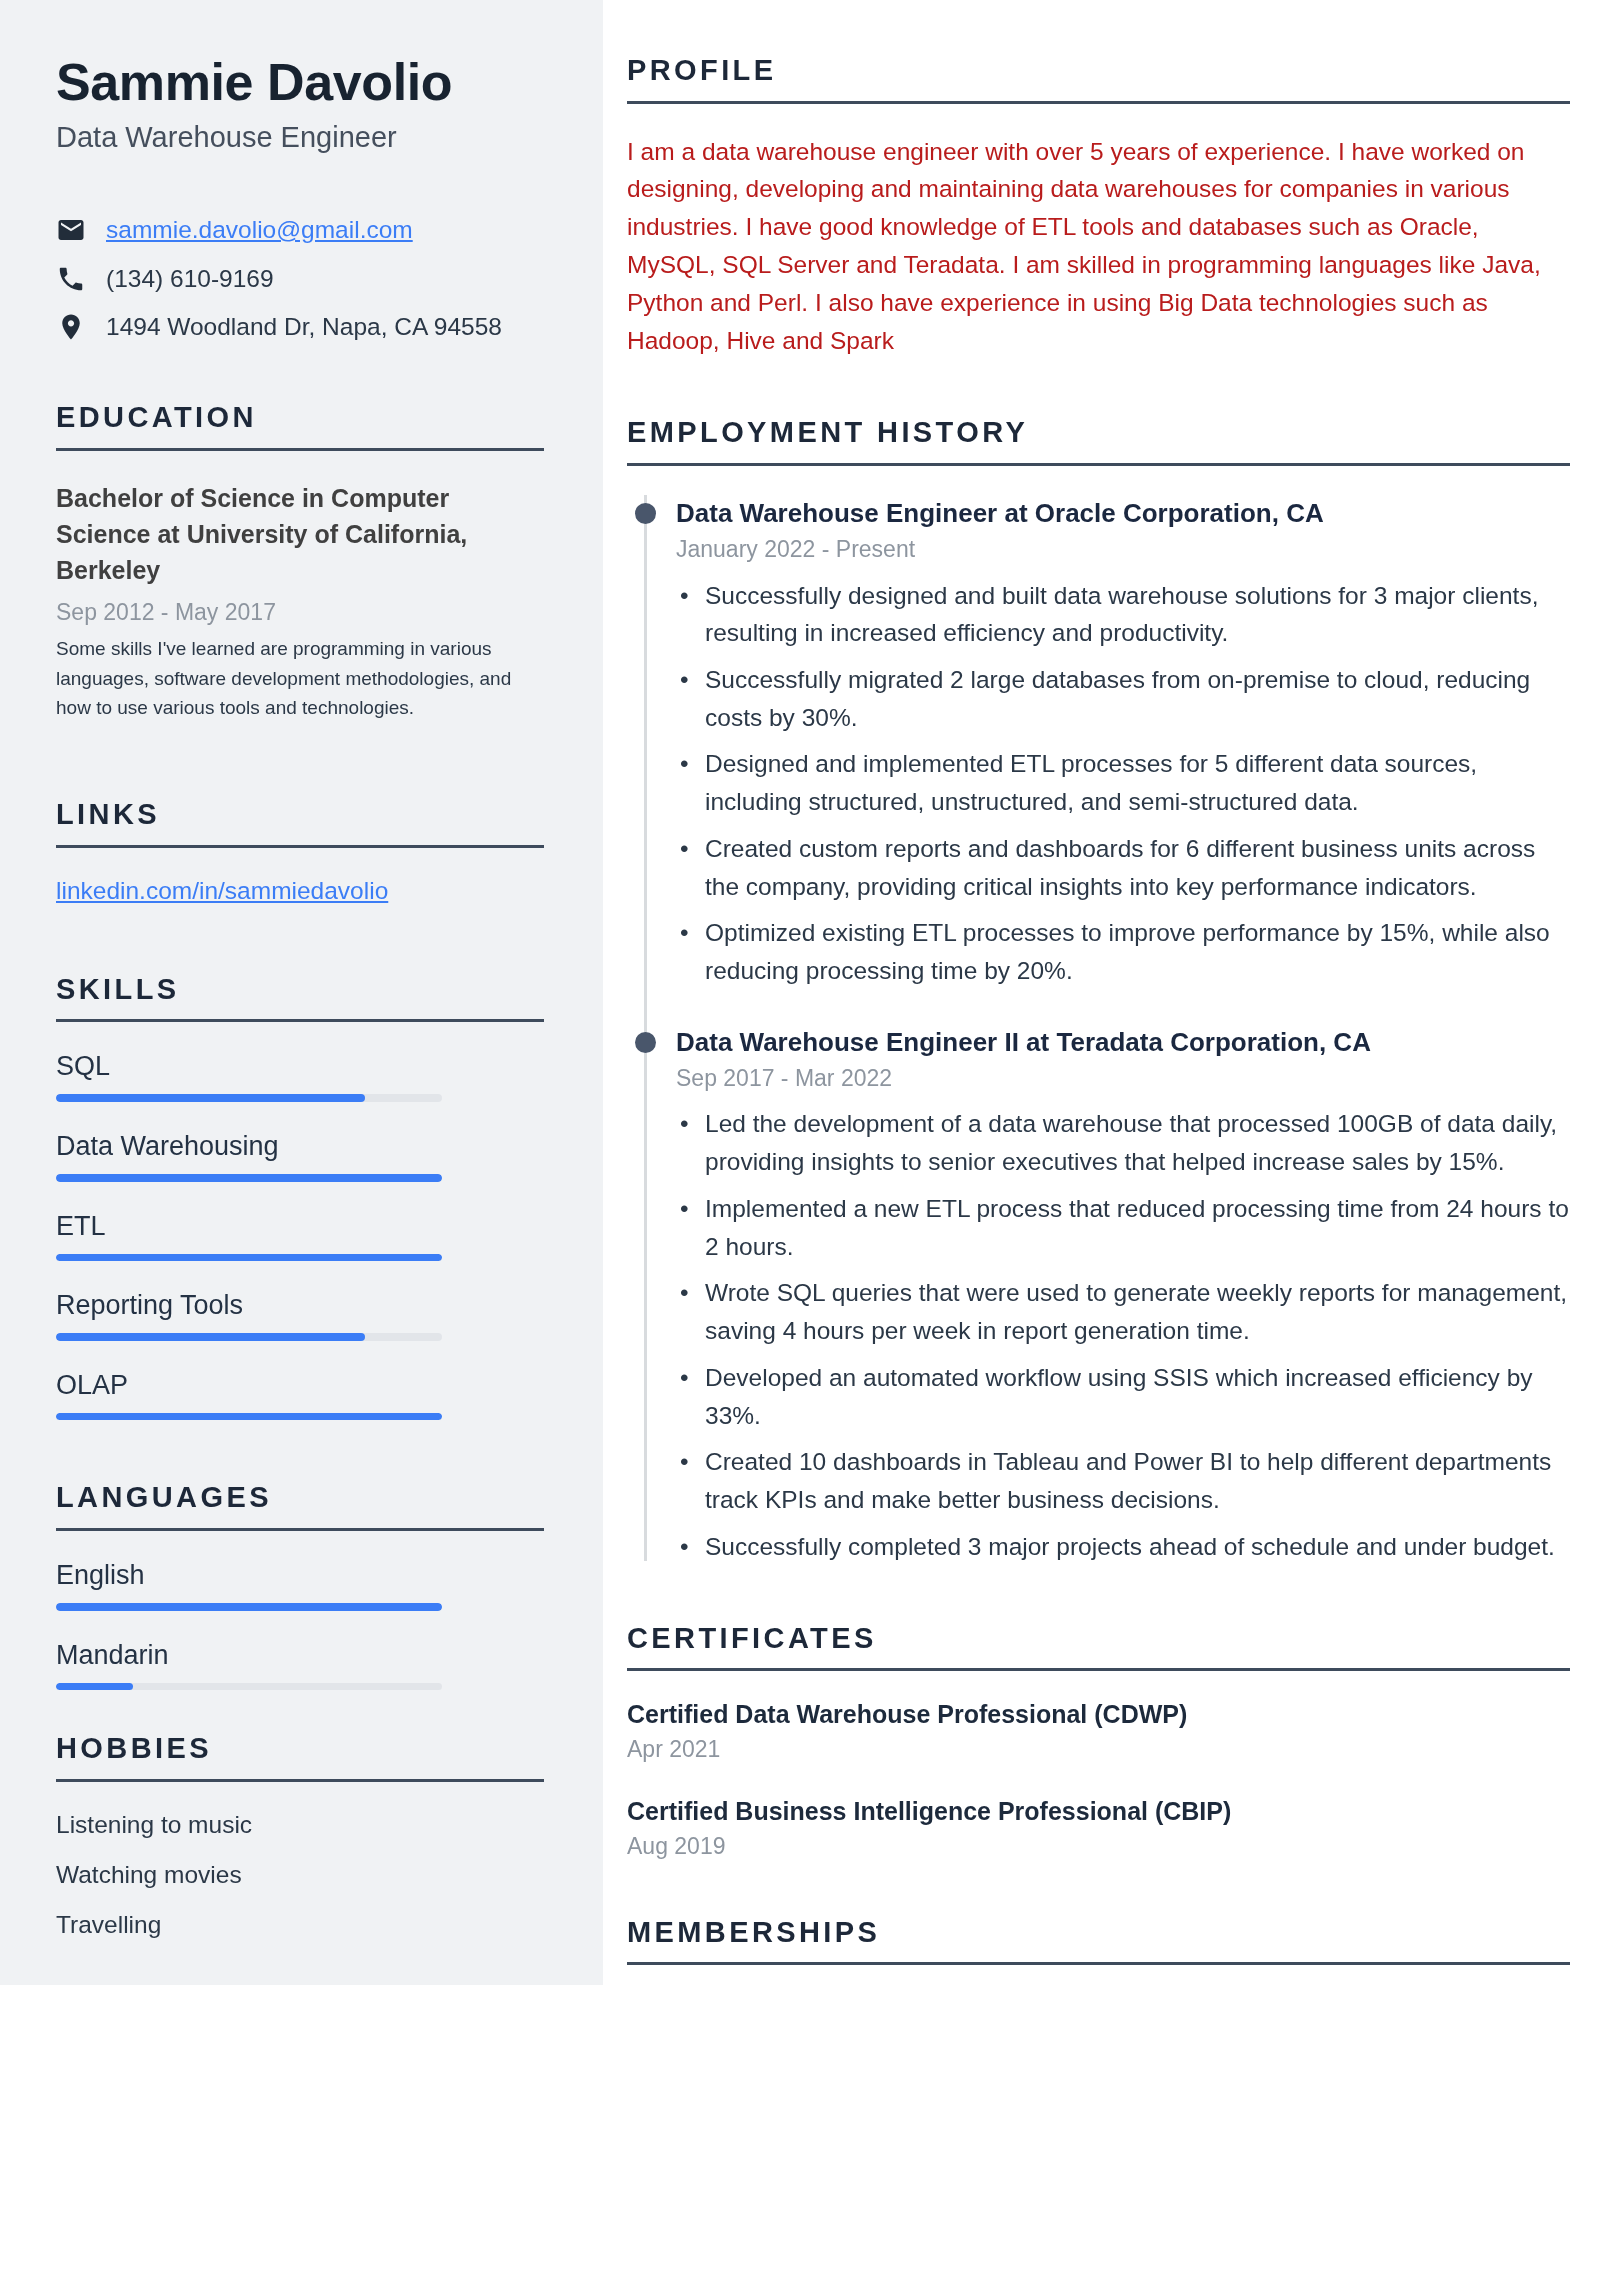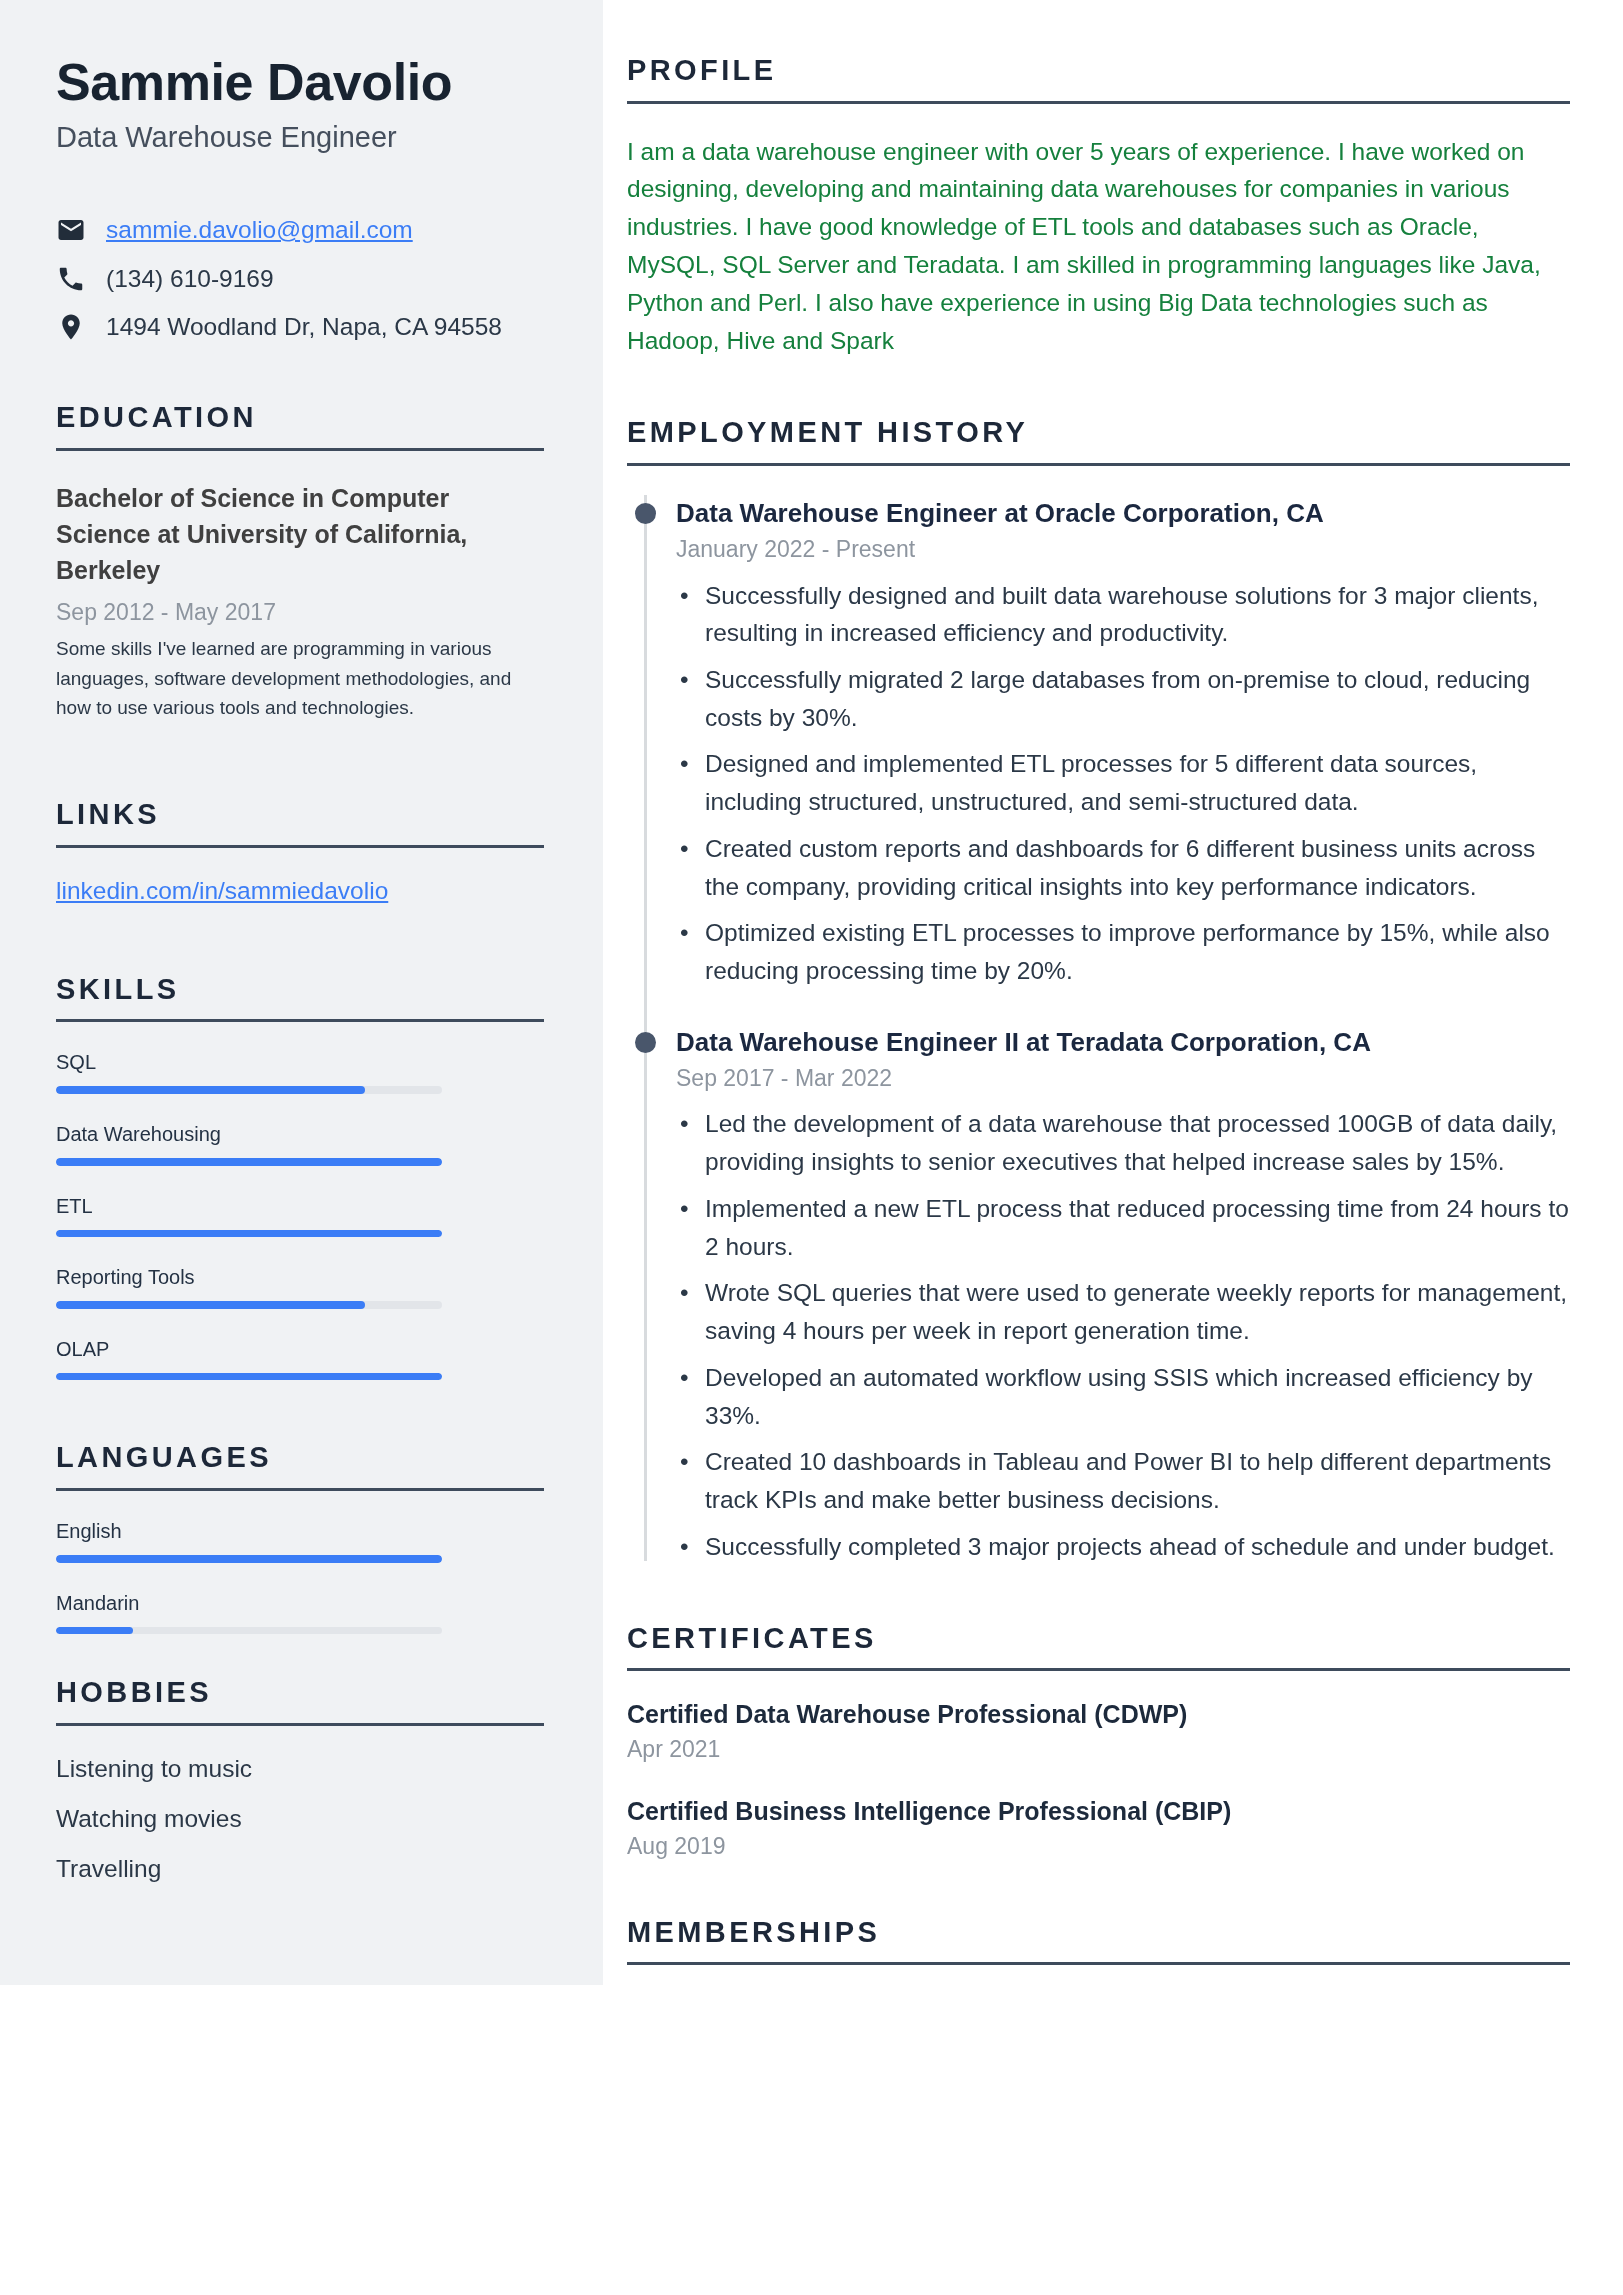--- a/index.html
+++ b/index.html
@@ -35,32 +35,32 @@
   .side-section.skills { margin-top:68px; }
   .side-section.langs { margin-top:61px; }
   .side-section.hobbies { margin-top:42px; }
 
   .degree { font-size:25px; font-weight:700; color:#404040; line-height:1.45; margin-bottom:10px; }
   .date { font-size:23px; color:#8d959f; }
   .para { font-size:19px; line-height:1.55; color:#2b3847; margin-top:8.5px; }
 
   .skill { margin-bottom:29px; }
   .skill:last-child { margin-bottom:0; }
-  .skill-label { font-size:20px; color:#243244; margin-bottom:12px; }
+  .skill-label { font-size:27px; color:#243244; margin-bottom:12px; }
   .bar { width:386px; height:7.6px; border-radius:4.2px; background:#e2e5e9; overflow:hidden; }
   .fill { height:100%; border-radius:4.2px; background:var(--accent); }
 
   .hobby { font-size:24.5px; color:#2b3847; margin-bottom:22px; }
   .hobby:last-child { margin-bottom:0; }
 
   
   .main { flex:1 1 auto; padding:54px 54px 34px 24px; }
   .main-section { margin-top:56px; }
   .main-section:first-child { margin-top:0; }
-  .profile-text { font-size:24.5px; line-height:1.55; color:#15803d; }
+  .profile-text { font-size:24.5px; line-height:1.55; color:#b91c1c; }
 
   .timeline { position:relative; padding-top:3.4px; }
   .timeline::before { content:""; position:absolute; left:17px; top:0; bottom:5px; width:2.5px; background:#d8dbde; }
   .job { position:relative; padding-left:49px; margin-bottom:37px; }
   .job:last-child { margin-bottom:0; }
   .job-dot { position:absolute; left:7.6px; top:5px; width:21px; height:21px; border-radius:50%; background:#49566b; }
   .job-title { font-size:26px; font-weight:700; color:#1b2840; margin-bottom:6.8px; }
   .job ul { list-style:none; margin-top:13.5px; padding-left:29px; }
   .job li { position:relative; font-size:24.5px; line-height:1.55; color:#2b3847; margin-bottom:8.5px; }
   .job li::before { content:"\2022"; position:absolute; left:-25px; top:0; color:#2b3847; }

